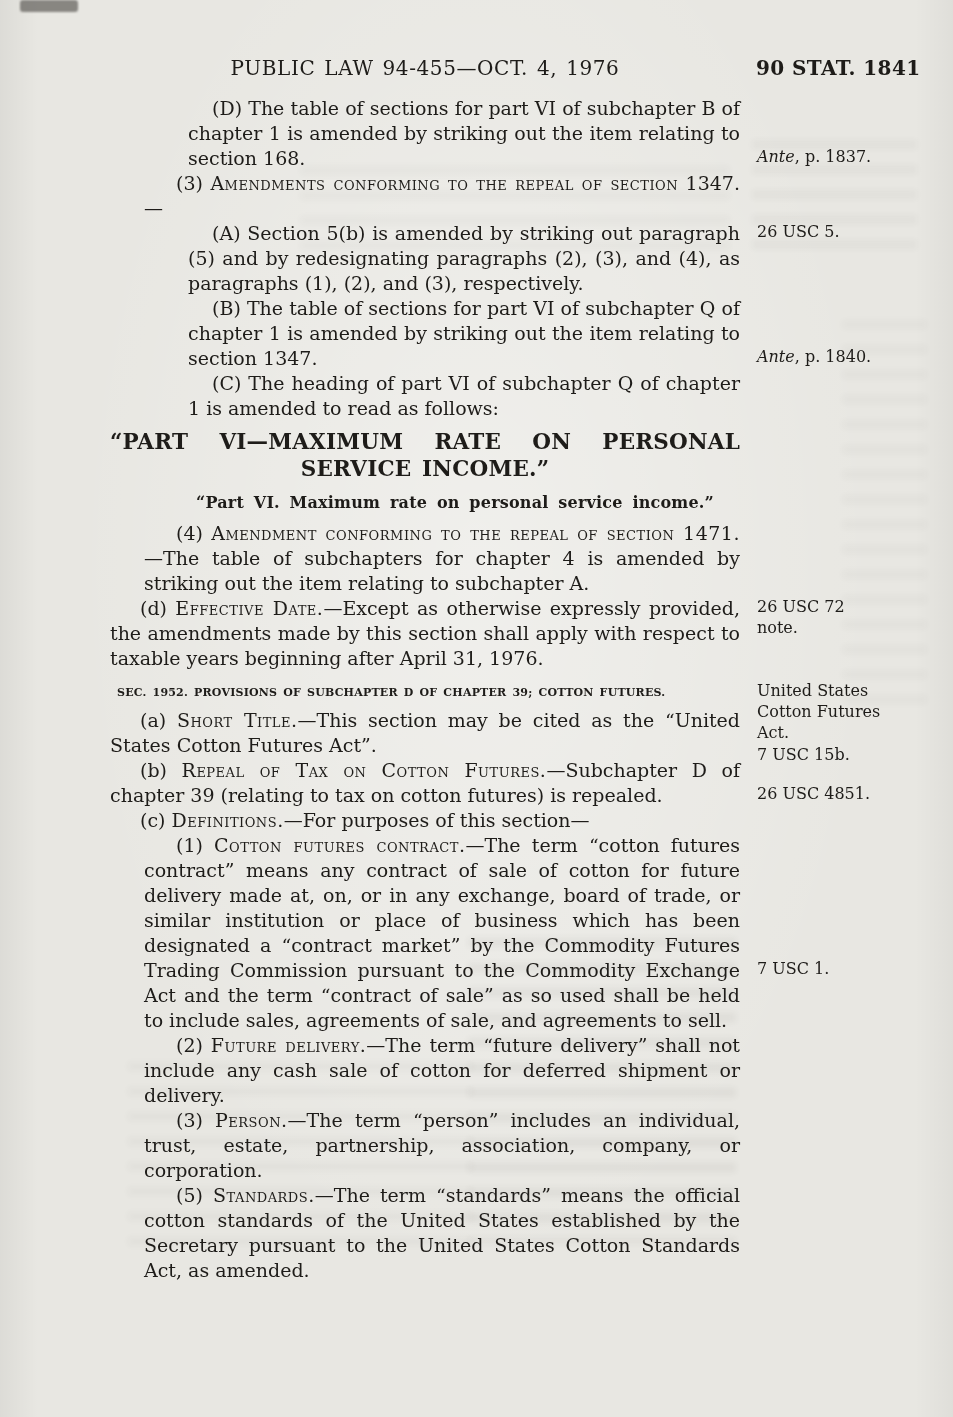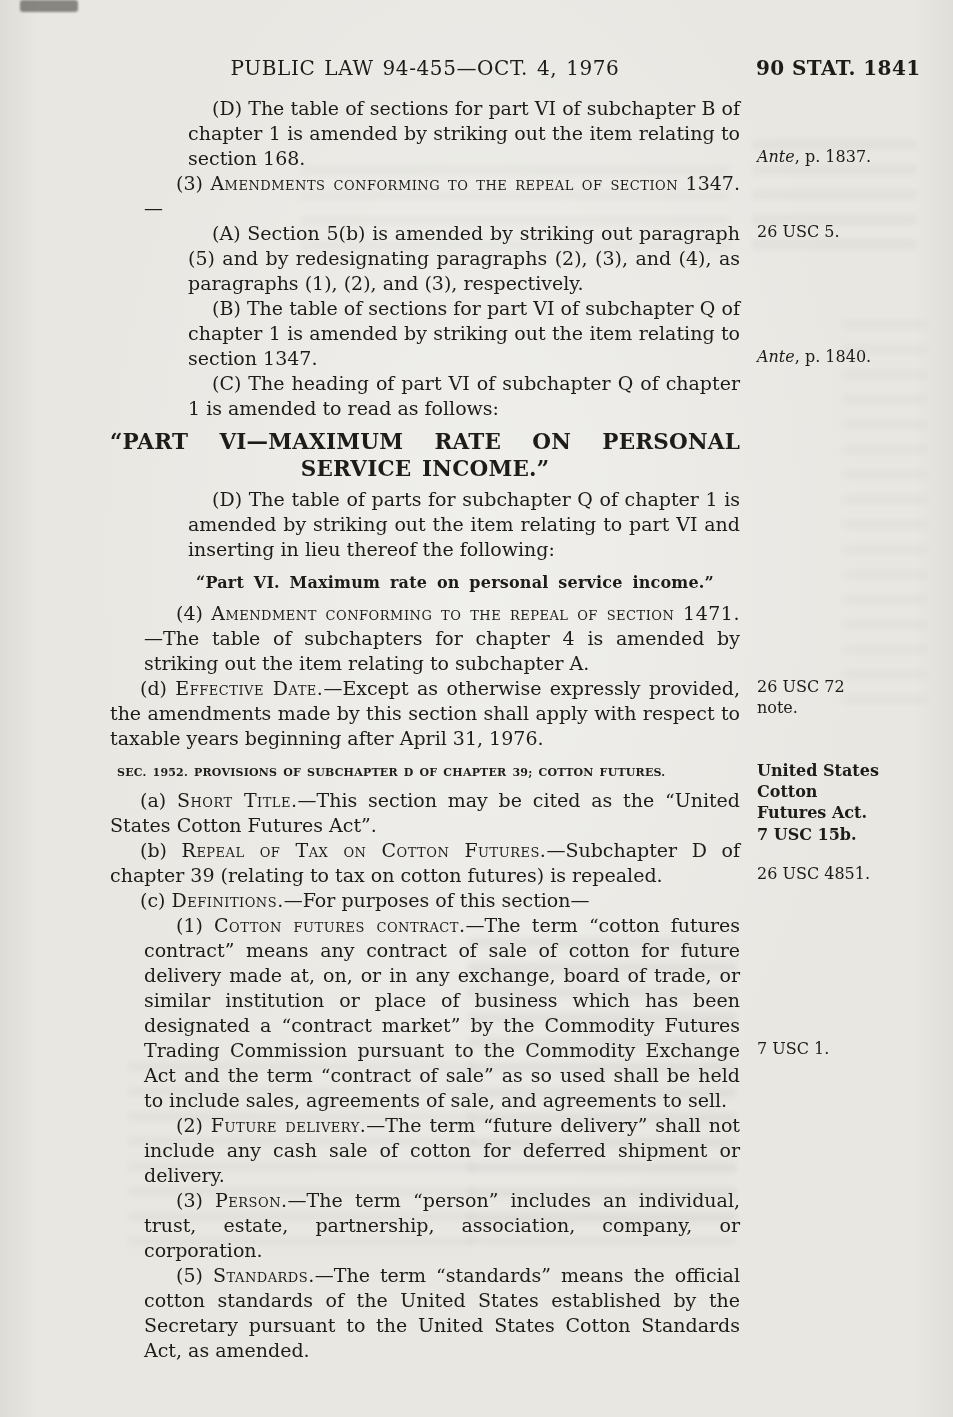--- a/index.html
+++ b/index.html
@@ -168,38 +168,35 @@
         <div class="margin-note" style="top: 50px;">
           <p><span class="it">Ante</span><span>, p. 1840.</span></p>
         </div>
       </div>
       <div class="block para-l3">
         <p class="txt"><span>(C) The heading of part VI of subchapter Q of chapter 1 is amended to read as follows:</span></p>
       </div>
       <div class="block part-heading">
         <p class="txt"><span>“PART VI—MAXIMUM RATE ON PERSONAL SERVICE INCOME.”</span></p>
       </div>
-      <div class="block para-l3">
-        <p class="txt"><span>(D) The table of parts for subchapter Q of chapter 1 is amended by striking out the item relating to part VI and inserting in lieu thereof the following:</span></p>
-      </div>
       <div class="block part-table-line">
         <p class="txt"><span>“Part VI. Maximum rate on personal service income.”</span></p>
       </div>
       <div class="block para-l2">
         <p class="txt"><span>(4) </span><span class="sc">Amendment conforming to the repeal of section 1471.</span><span>—The table of subchapters for chapter 4 is amended by striking out the item relating to subchapter A.</span></p>
       </div>
       <div class="block para-l1">
         <p class="txt"><span>(d) </span><span class="sc">Effective Date.</span><span>—Except as otherwise expressly provided, the amendments made by this section shall apply with respect to taxable years beginning after April 31, 1976.</span></p>
         <div class="margin-note" style="top: 0px;">
           <p><span>26 USC 72 note.</span></p>
         </div>
       </div>
       <div class="block section-heading">
         <p class="txt"><span>SEC. 1952. PROVISIONS OF SUBCHAPTER D OF CHAPTER 39; COTTON FUTURES.</span></p>
-        <div class="margin-note" style="top: 0px; font-weight: bold;">
+        <div class="margin-note" style="top: 0px;">
           <p><span>United States Cotton Futures Act.</span></p>
           <p><span>7 USC 15b.</span></p>
         </div>
       </div>
       <div class="block para-l1">
         <p class="txt"><span>(a) </span><span class="sc">Short Title.</span><span>—This section may be cited as the “United States Cotton Futures Act”.</span></p>
       </div>
       <div class="block para-l1">
         <p class="txt"><span>(b) </span><span class="sc">Repeal of Tax on Cotton Futures.</span><span>—Subchapter D of chapter 39 (relating to tax on cotton futures) is repealed.</span></p>
         <div class="margin-note" style="top: 25px;">

